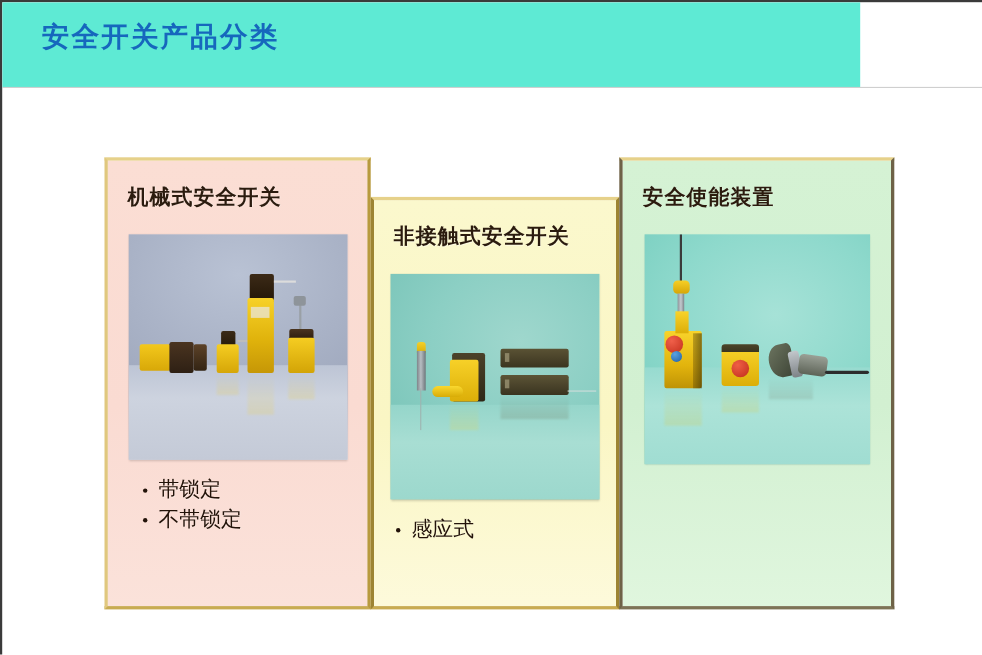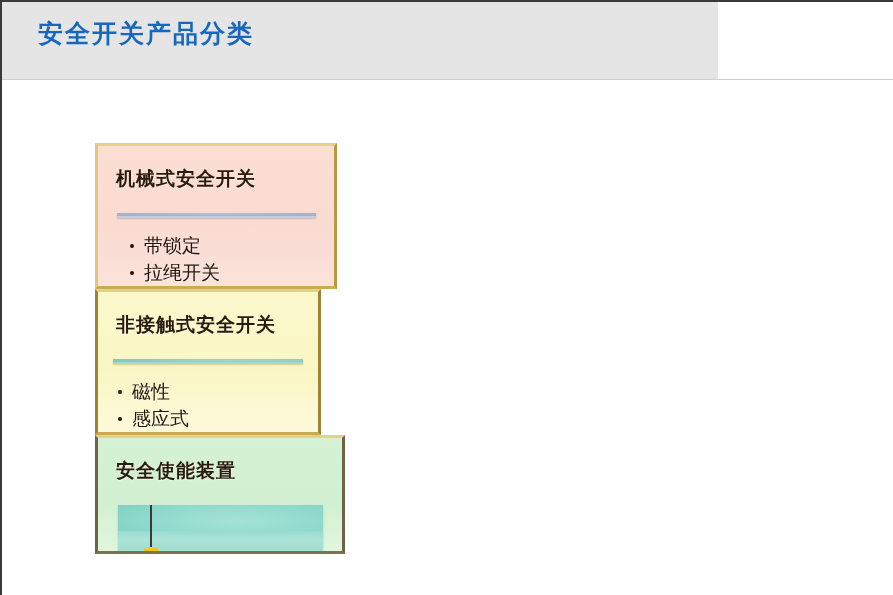--- a/index.html
+++ b/index.html
@@ -9,41 +9,41 @@
     font-family:"DejaVu Sans","Liberation Sans",sans-serif;
     overflow:hidden;
     position:relative;
     box-sizing:border-box;
     border-top:2px solid #3a3a3a;
     border-left:2px solid #3a3a3a;
   }
 
   
   #slide-header{
-    position:absolute;left:0;top:0;width:716px;height:78px;
-    background:#e5e5e5;
+    position:absolute;left:0;top:0;width:780px;height:78px;
+    background:#5eead4;
   }
   #page-title{
     position:absolute;left:36px;top:15px;
     font-size:25px;
     font-weight:700;
     color:#1667bd;
     letter-spacing:2px;
     white-space:nowrap;
     font-family:"DejaVu Sans","Liberation Sans",sans-serif;
   }
   #header-rule{
     position:absolute;left:0;top:77px;width:891px;height:1px;
     background:#cfcfcf;
   }
 
   
   #panels{
     position:absolute;left:93px;top:141px;width:729px;height:411px;
-    display:flex;flex-direction:column;
+    display:flex;
   }
   .panel{
     position:relative;
     box-sizing:border-box;
     display:flex;flex-direction:column;
     overflow:hidden;
   }
   .panel-1{
     width:242px;
     background:linear-gradient(180deg,#fbded4 0%,#fadbd2 55%,#fbe2da 100%);
@@ -54,20 +54,21 @@
     border-bottom-color:#c8ab52;
   }
   .panel-2{
     width:226px;
     background:linear-gradient(180deg,#fbf8cd 0%,#faf6c4 55%,#fdfadb 100%);
     border:3px solid #c9a227;
     border-top-color:#e6d18a;
     border-left-color:#9d8433;
     border-right-color:#9d8433;
     border-bottom-color:#c8ab52;
+    margin-top:36px;
   }
   .panel-3{
     width:250px;
     background:linear-gradient(180deg,#d5f2d4 0%,#d2f0d1 55%,#e0f6de 100%);
     border:3px solid #c9a227;
     border-top-color:#e6d18a;
     border-left-color:#6e6247;
     border-right-color:#6e6247;
     border-bottom-color:#7d7356;
   }
@@ -168,21 +169,21 @@
       <div class="obj" style="left:146px;top:86px;width:22px;height:10px;background:linear-gradient(180deg,#4a3420,#2a1c0e);border-radius:2px;"></div>
       <div class="obj" style="left:145px;top:94px;width:24px;height:32px;background:linear-gradient(180deg,#f5cd22,#d3a406);border-radius:2px;"></div>
 
       <div class="refl" style="left:108px;top:126px;width:24px;height:38px;background:linear-gradient(180deg,#f7d128,rgba(247,209,40,0));"></div>
       <div class="refl" style="left:145px;top:126px;width:24px;height:24px;background:linear-gradient(180deg,#f5cd22,rgba(245,205,34,0));"></div>
       <div class="refl" style="left:80px;top:126px;width:20px;height:20px;background:linear-gradient(180deg,#f5cd22,rgba(245,205,34,0));"></div>
     </div>
 
     <ul class="bullets bullets-1">
       <li>带锁定</li>
-      <li>拉绳开关</li>
+      <li>不带锁定</li>
     </ul>
   </div>
 
   <div class="panel panel-2">
     <div class="panel-title">非接触式安全开关</div>
 
     <div class="photo photo-2">
       <div class="floor floor-2"></div>
 
       <div class="obj" style="left:24px;top:62px;width:8px;height:10px;background:linear-gradient(180deg,#f3d02a,#d9ae0a);border-radius:3px 3px 0 0;"></div>
@@ -197,21 +198,20 @@
       <div class="obj" style="left:100px;top:92px;width:62px;height:18px;background:linear-gradient(180deg,#5c5436,#3a3420);border-radius:2px;"></div>
       <div class="obj" style="left:104px;top:72px;width:4px;height:8px;background:#9a9272;opacity:0.8;"></div>
       <div class="obj" style="left:104px;top:96px;width:4px;height:8px;background:#9a9272;opacity:0.8;"></div>
       <div class="obj" style="left:161px;top:106px;width:26px;height:1px;background:#cfdedb;"></div>
 
       <div class="refl" style="left:54px;top:116px;width:26px;height:26px;background:linear-gradient(180deg,#f7d128,rgba(247,209,40,0));"></div>
       <div class="refl" style="left:100px;top:110px;width:62px;height:22px;background:linear-gradient(180deg,#5c5436,rgba(92,84,54,0));"></div>
     </div>
 
     <ul class="bullets bullets-2">
-      <li>磁性</li>
       <li>感应式</li>
     </ul>
   </div>
 
   <div class="panel panel-3">
     <div class="panel-title">安全使能装置</div>
 
     <div class="photo photo-3">
       <div class="floor floor-3"></div>
 

